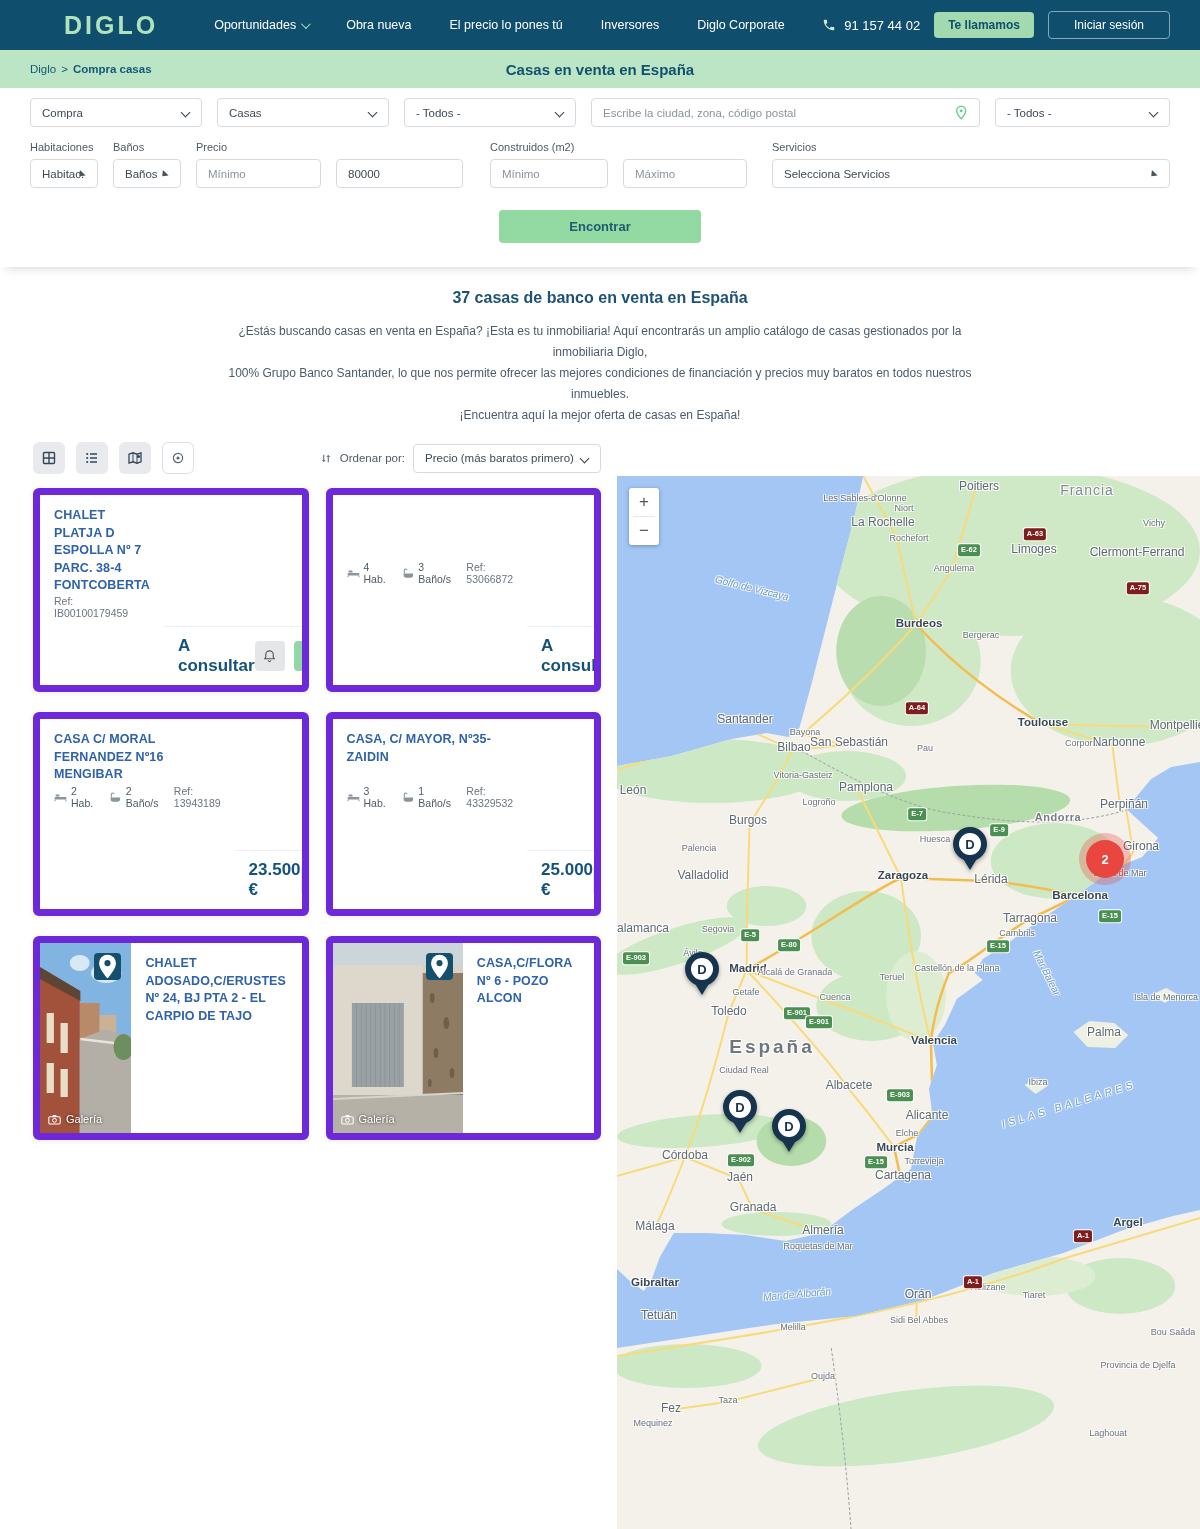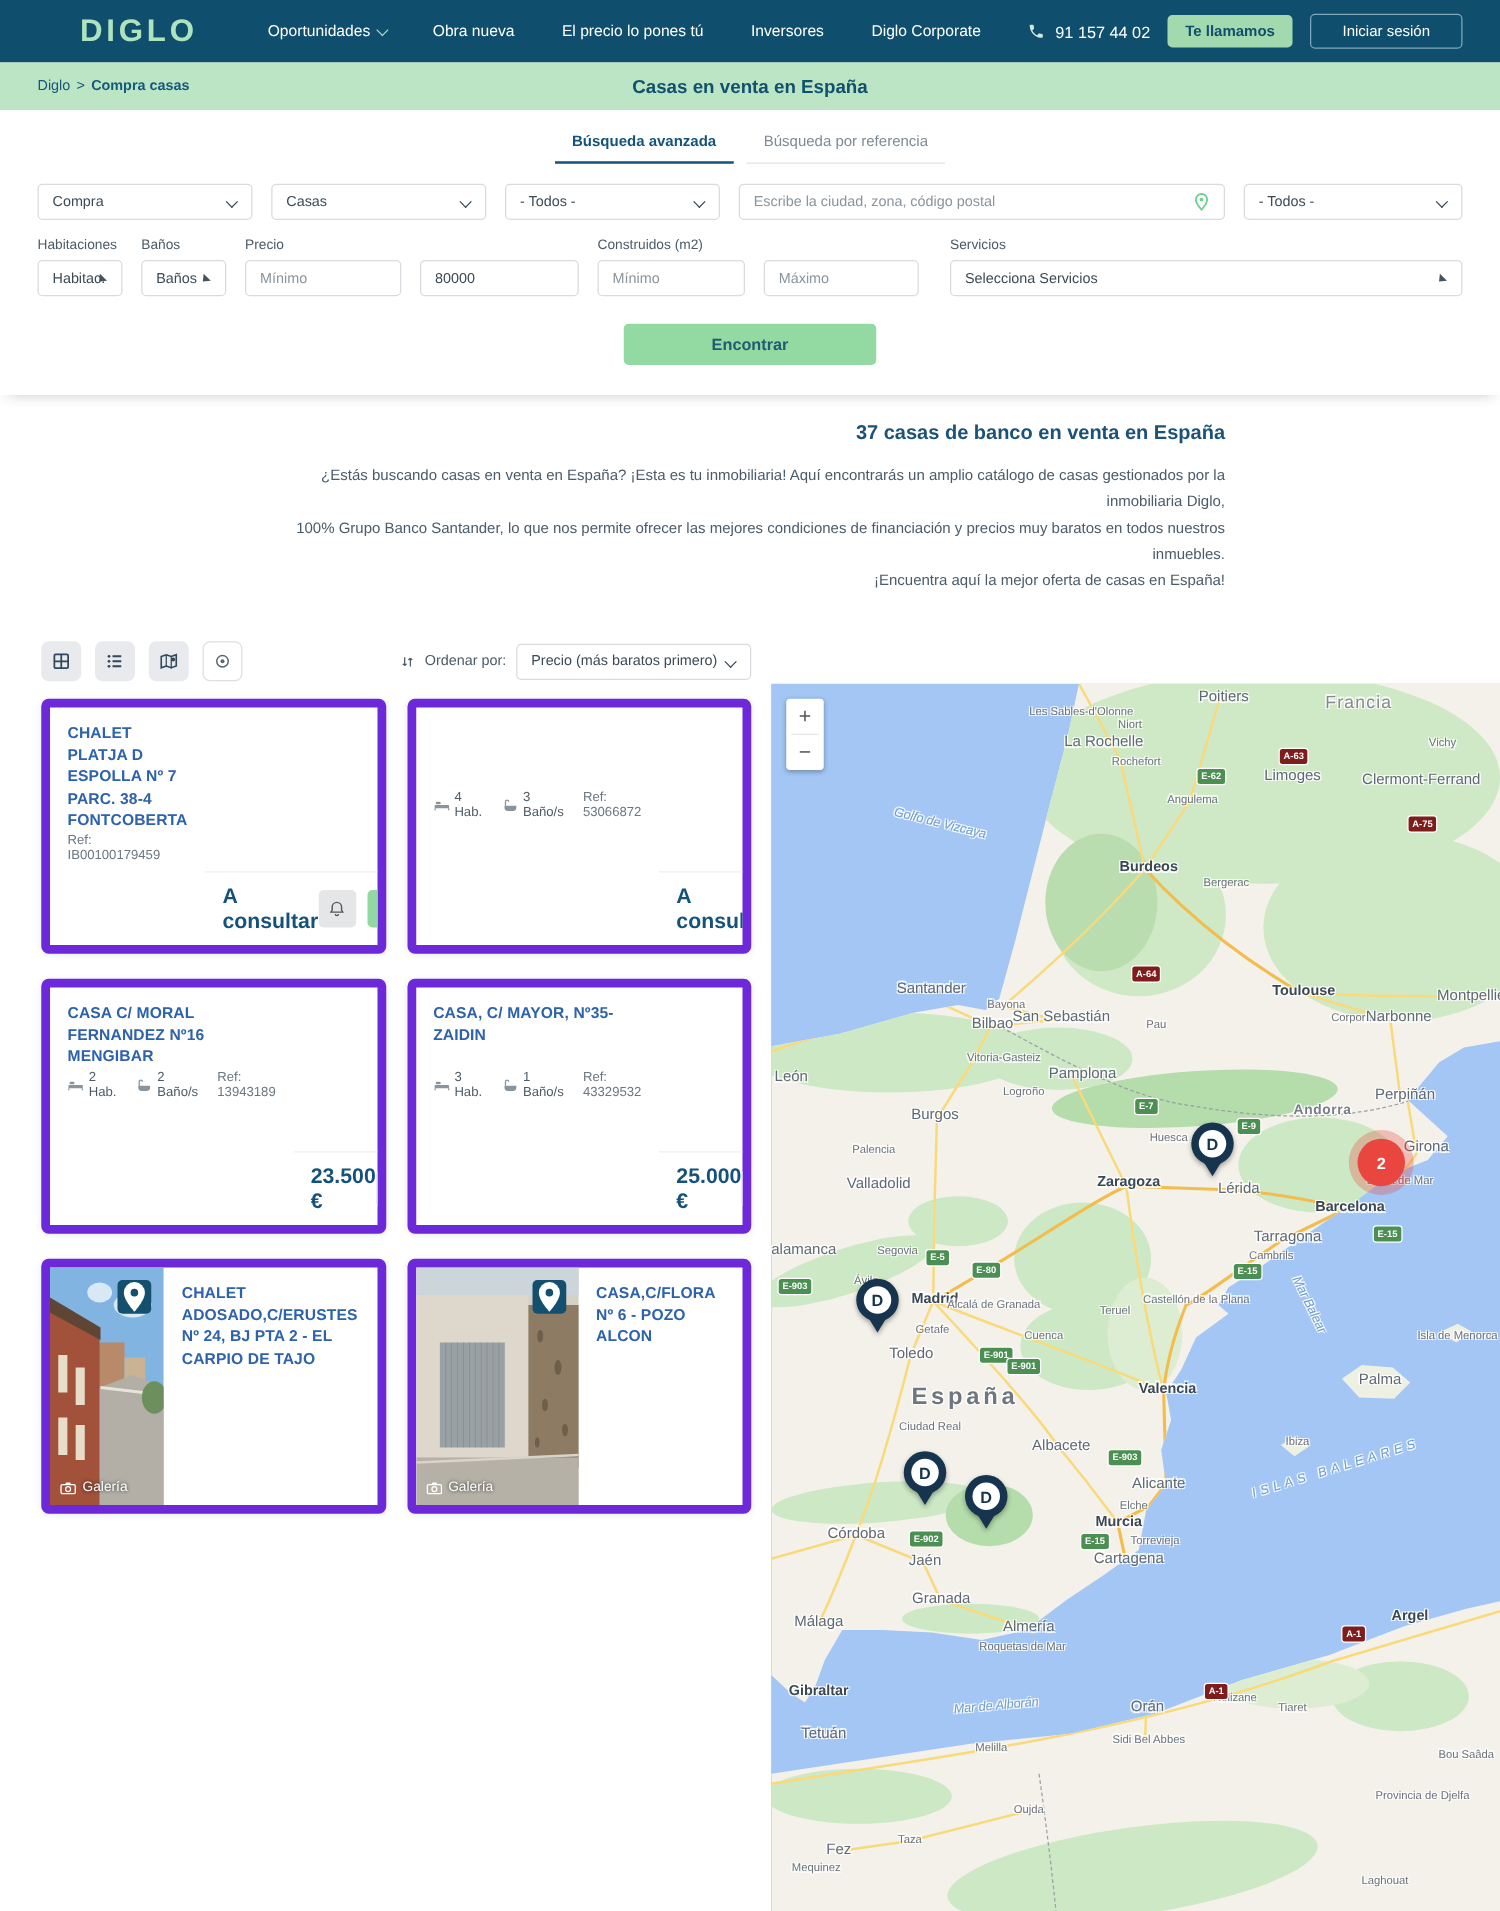--- a/index.html
+++ b/index.html
@@ -31,21 +31,21 @@
   .select.tri::after{border:none;width:0;height:0;border-left:4px solid transparent;border-right:4px solid transparent;border-top:5px solid #46525c;top:12px}
   .inp{padding-right:11px}
   .inp input{border:none;outline:none;font-size:11.5px;width:100%;color:#3c4a55}
   .inp input::placeholder{color:#8a949c}
   .loc{flex:1}
   .loc .pin-ico{margin-left:auto}
   .lbl{font-size:11px;color:#4c5b66;margin-bottom:6px}
   .f-col{display:flex;flex-direction:column}
   .btn-find{display:block;margin:22px auto 0;background:#92d9a2;color:#1d5c72;font-weight:bold;font-size:13px;padding:9px 70px;border-radius:4px}
   
-  .intro{text-align:right;margin:22px auto 24px;max-width:760px}
+  .intro{text-align:center;margin:22px auto 2px;max-width:760px}
   .intro h1{font-size:16px;color:#1c5276;margin-bottom:14px}
   .intro div{font-size:12px;color:#4a5b6a;line-height:1.75}
   
   .content{display:flex}
   .left{width:617px;padding:0 16px 30px 33px}
   .toolbar{display:flex;align-items:center;margin:14px 0 14px}
   .views{display:flex;gap:11px}
   .vbtn{width:32px;height:32px;border-radius:6px;background:#e8eaed;display:flex;align-items:center;justify-content:center}
   .vbtn.plain{background:#fff;border:1px solid #dcdfe3}
   .sort{margin-left:auto;display:flex;align-items:center;gap:8px;font-size:11.5px;color:#4c5b66}
@@ -129,24 +129,20 @@
 <div class="crumb-bar">
   <div class="crumb-title">Casas en venta en España</div>
   <div class="crumbs">
     <a style="color:#14587a;text-decoration:none">Diglo</a>
     <span>&gt;</span>
     <b>Compra casas</b>
   </div>
 </div>
 
 <section class="search-panel">
-  <div class="tabs">
-    <div class="tab active">Búsqueda avanzada</div>
-    <div class="tab">Búsqueda por referencia</div>
-  </div>
   <div class="f-row">
     <div class="select" style="width:172px">Compra</div>
     <div class="select" style="width:172px">Casas</div>
     <div class="select" style="width:172px">- Todos -</div>
     <div class="inp loc">
       <input placeholder="Escribe la ciudad, zona, código postal" style="">
       <svg class="pin-ico" width="15" height="15" viewBox="0 0 16 16">
           <path d="M8 1a5 5 0 0 0-5 5c0 3.6 5 9 5 9s5-5.4 5-9a5 5 0 0 0-5-5z" fill="none" stroke="#6fcf8e" stroke-width="1.6"></path>
           <circle cx="8" cy="6" r="1.7" fill="#6fcf8e"></circle>
         </svg>
@@ -166,21 +162,21 @@
       <span class="lbl">Precio</span>
       <div class="inp" style="width:125px">
           <input placeholder="Mínimo" style="">
         </div>
     </div>
     <div class="f-col" style="justify-content:flex-end">
       <div class="inp" style="width:127px">
           <input value="80000" style="">
         </div>
     </div>
-    <div class="f-col" style="margin-left:0">
+    <div class="f-col" style="margin-left:12px">
       <span class="lbl">Construidos (m2)</span>
       <div class="inp" style="width:118px">
           <input placeholder="Mínimo" style="">
         </div>
     </div>
     <div class="f-col" style="justify-content:flex-end">
       <div class="inp" style="width:124px">
           <input placeholder="Máximo" style="">
         </div>
     </div>

